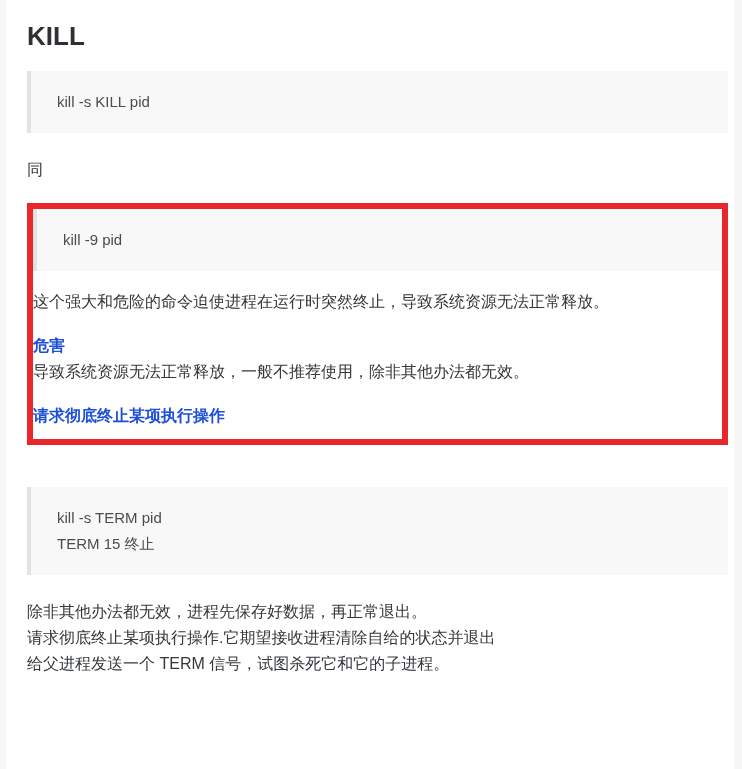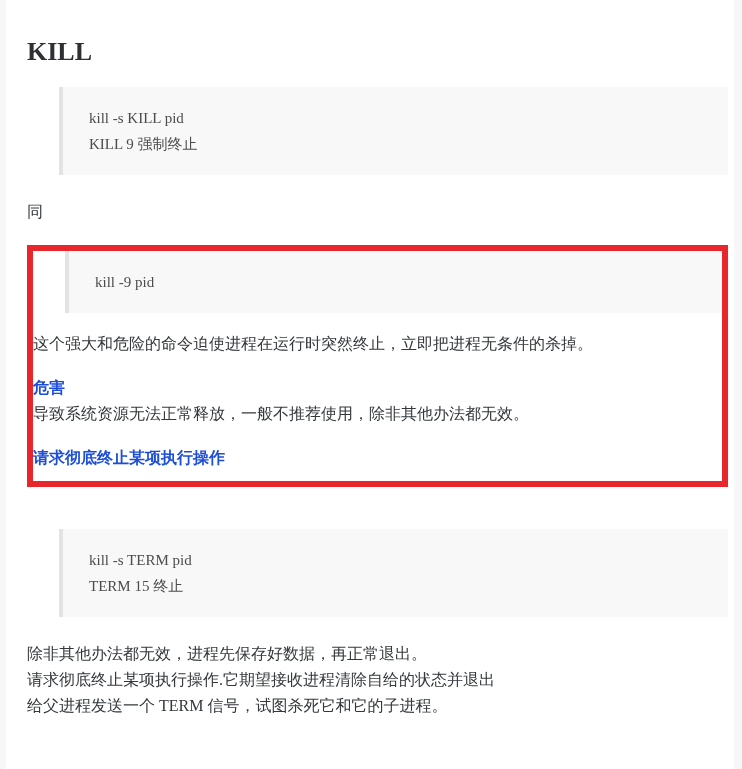--- a/index.html
+++ b/index.html
@@ -32,41 +32,39 @@
     left: 6px;
     top: 0;
     width: 728px;
     height: 769px;
     background: #ffffff;
     box-sizing: border-box;
   }
   .content {
     position: absolute;
     left: 21px;
-    top: 16px;
+    top: 0;
     width: 701px;
-    font-family: Liberation Serif, serif;
   }
 
   h2.section-title {
     font-size: 26px;
     font-weight: bold;
     color: #2f3034;
     margin: 0;
     padding: 0;
     letter-spacing: 0px;
     line-height: 1.25;
   }
 
   .blockquote {
     background: #f8f8f8;
     border-left: 4px solid #e3e3e3;
     box-sizing: border-box;
     padding: 18px 0 18px 26px;
-    margin-left: 32px;
   }
   .blockquote .code-line {
     font-size: 15px;
     color: #4c4c4c;
     line-height: 26px;
     white-space: pre;
   }
 
   p.body-text {
     font-size: 16px;
@@ -98,38 +96,37 @@
   <div class="content">
 
     <div class="spacer-20"></div>
 
     <h2 class="section-title">KILL</h2>
 
     <div class="spacer-18"></div>
 
     <div class="blockquote">
       <div class="code-line">kill -s KILL pid</div>
-      <div class="code-line">KILL 9 强制终止</div>
     </div>
 
     <div class="spacer-24"></div>
 
     <p class="body-text">同</p>
 
     <div class="spacer-20"></div>
 
     <div class="danger-box" style="border-color: rgb(232, 39, 44);">
 
       <div class="blockquote">
         <div class="code-line">kill -9 pid</div>
       </div>
 
       <div class="spacer-18"></div>
 
-      <p class="body-text">这个强大和危险的命令迫使进程在运行时突然终止，立即把进程无条件的杀掉。</p>
+      <p class="body-text">这个强大和危险的命令迫使进程在运行时突然终止，导致系统资源无法正常释放。</p>
 
       <div class="spacer-18"></div>
 
       <p class="body-text bold">危害</p>
 
       <p class="body-text">导致系统资源无法正常释放，一般不推荐使用，除非其他办法都无效。</p>
 
       <div class="spacer-18"></div>
 
       <p class="body-text bold">请求彻底终止某项执行操作</p>

